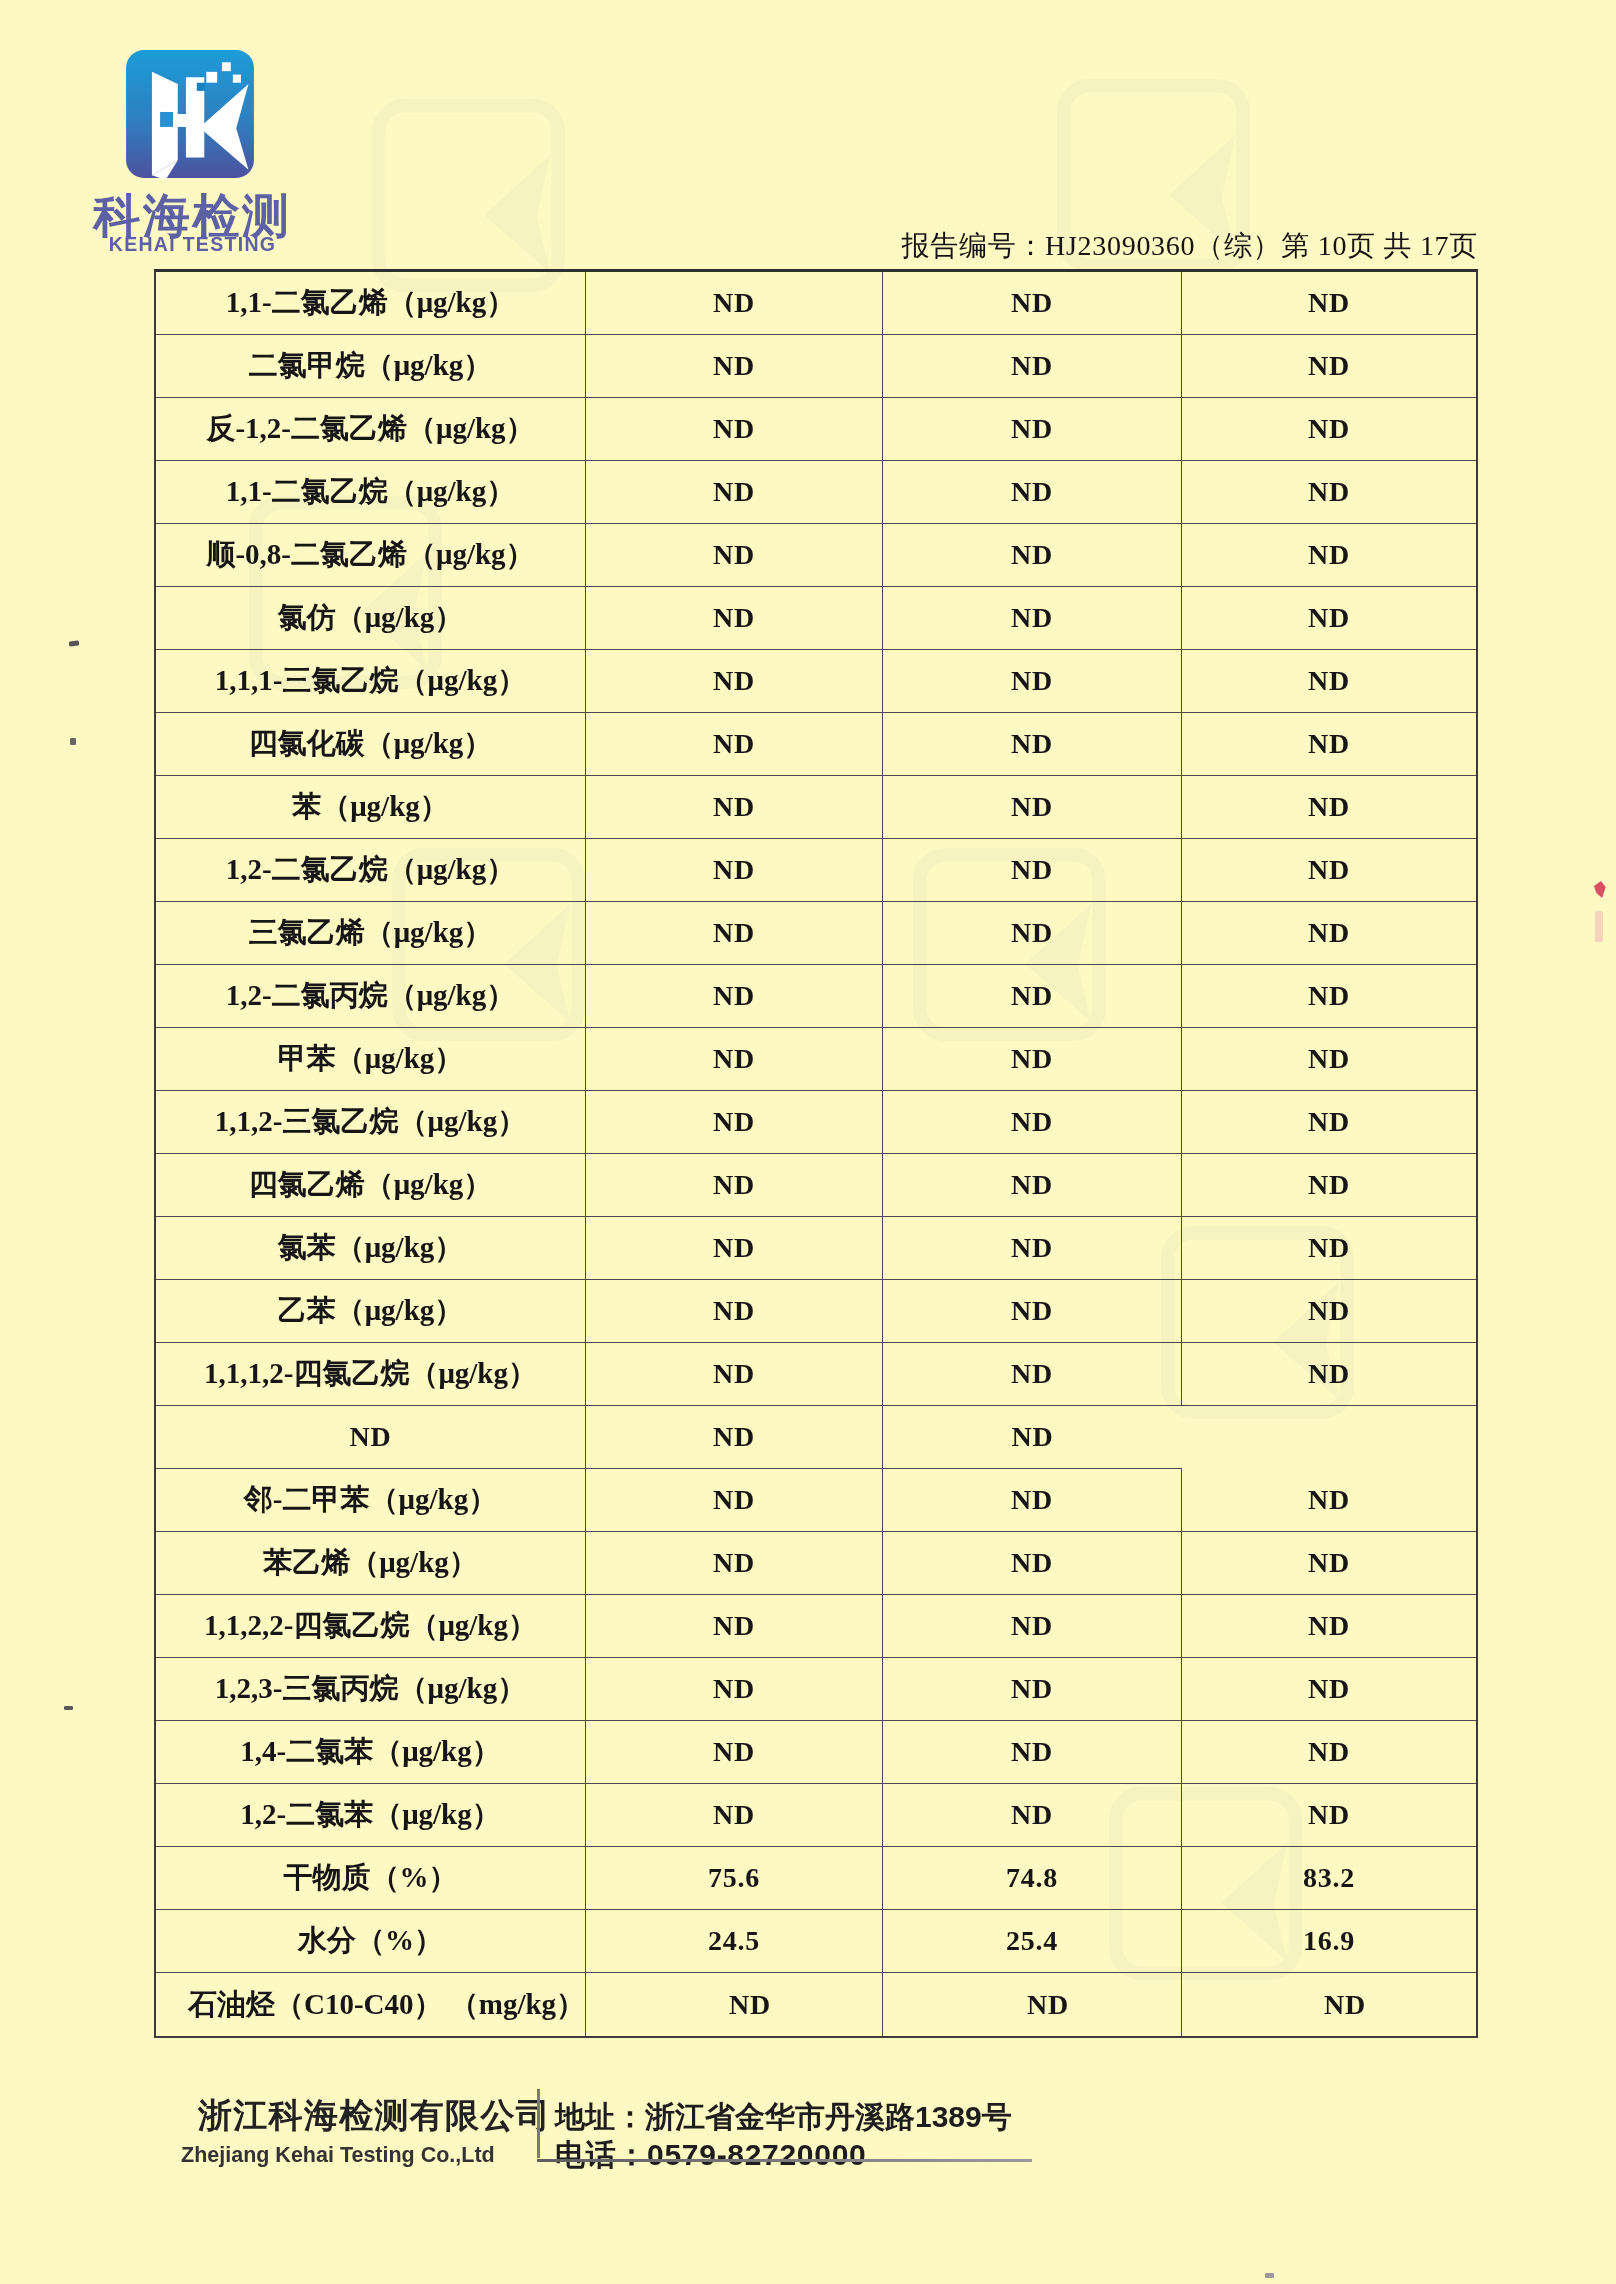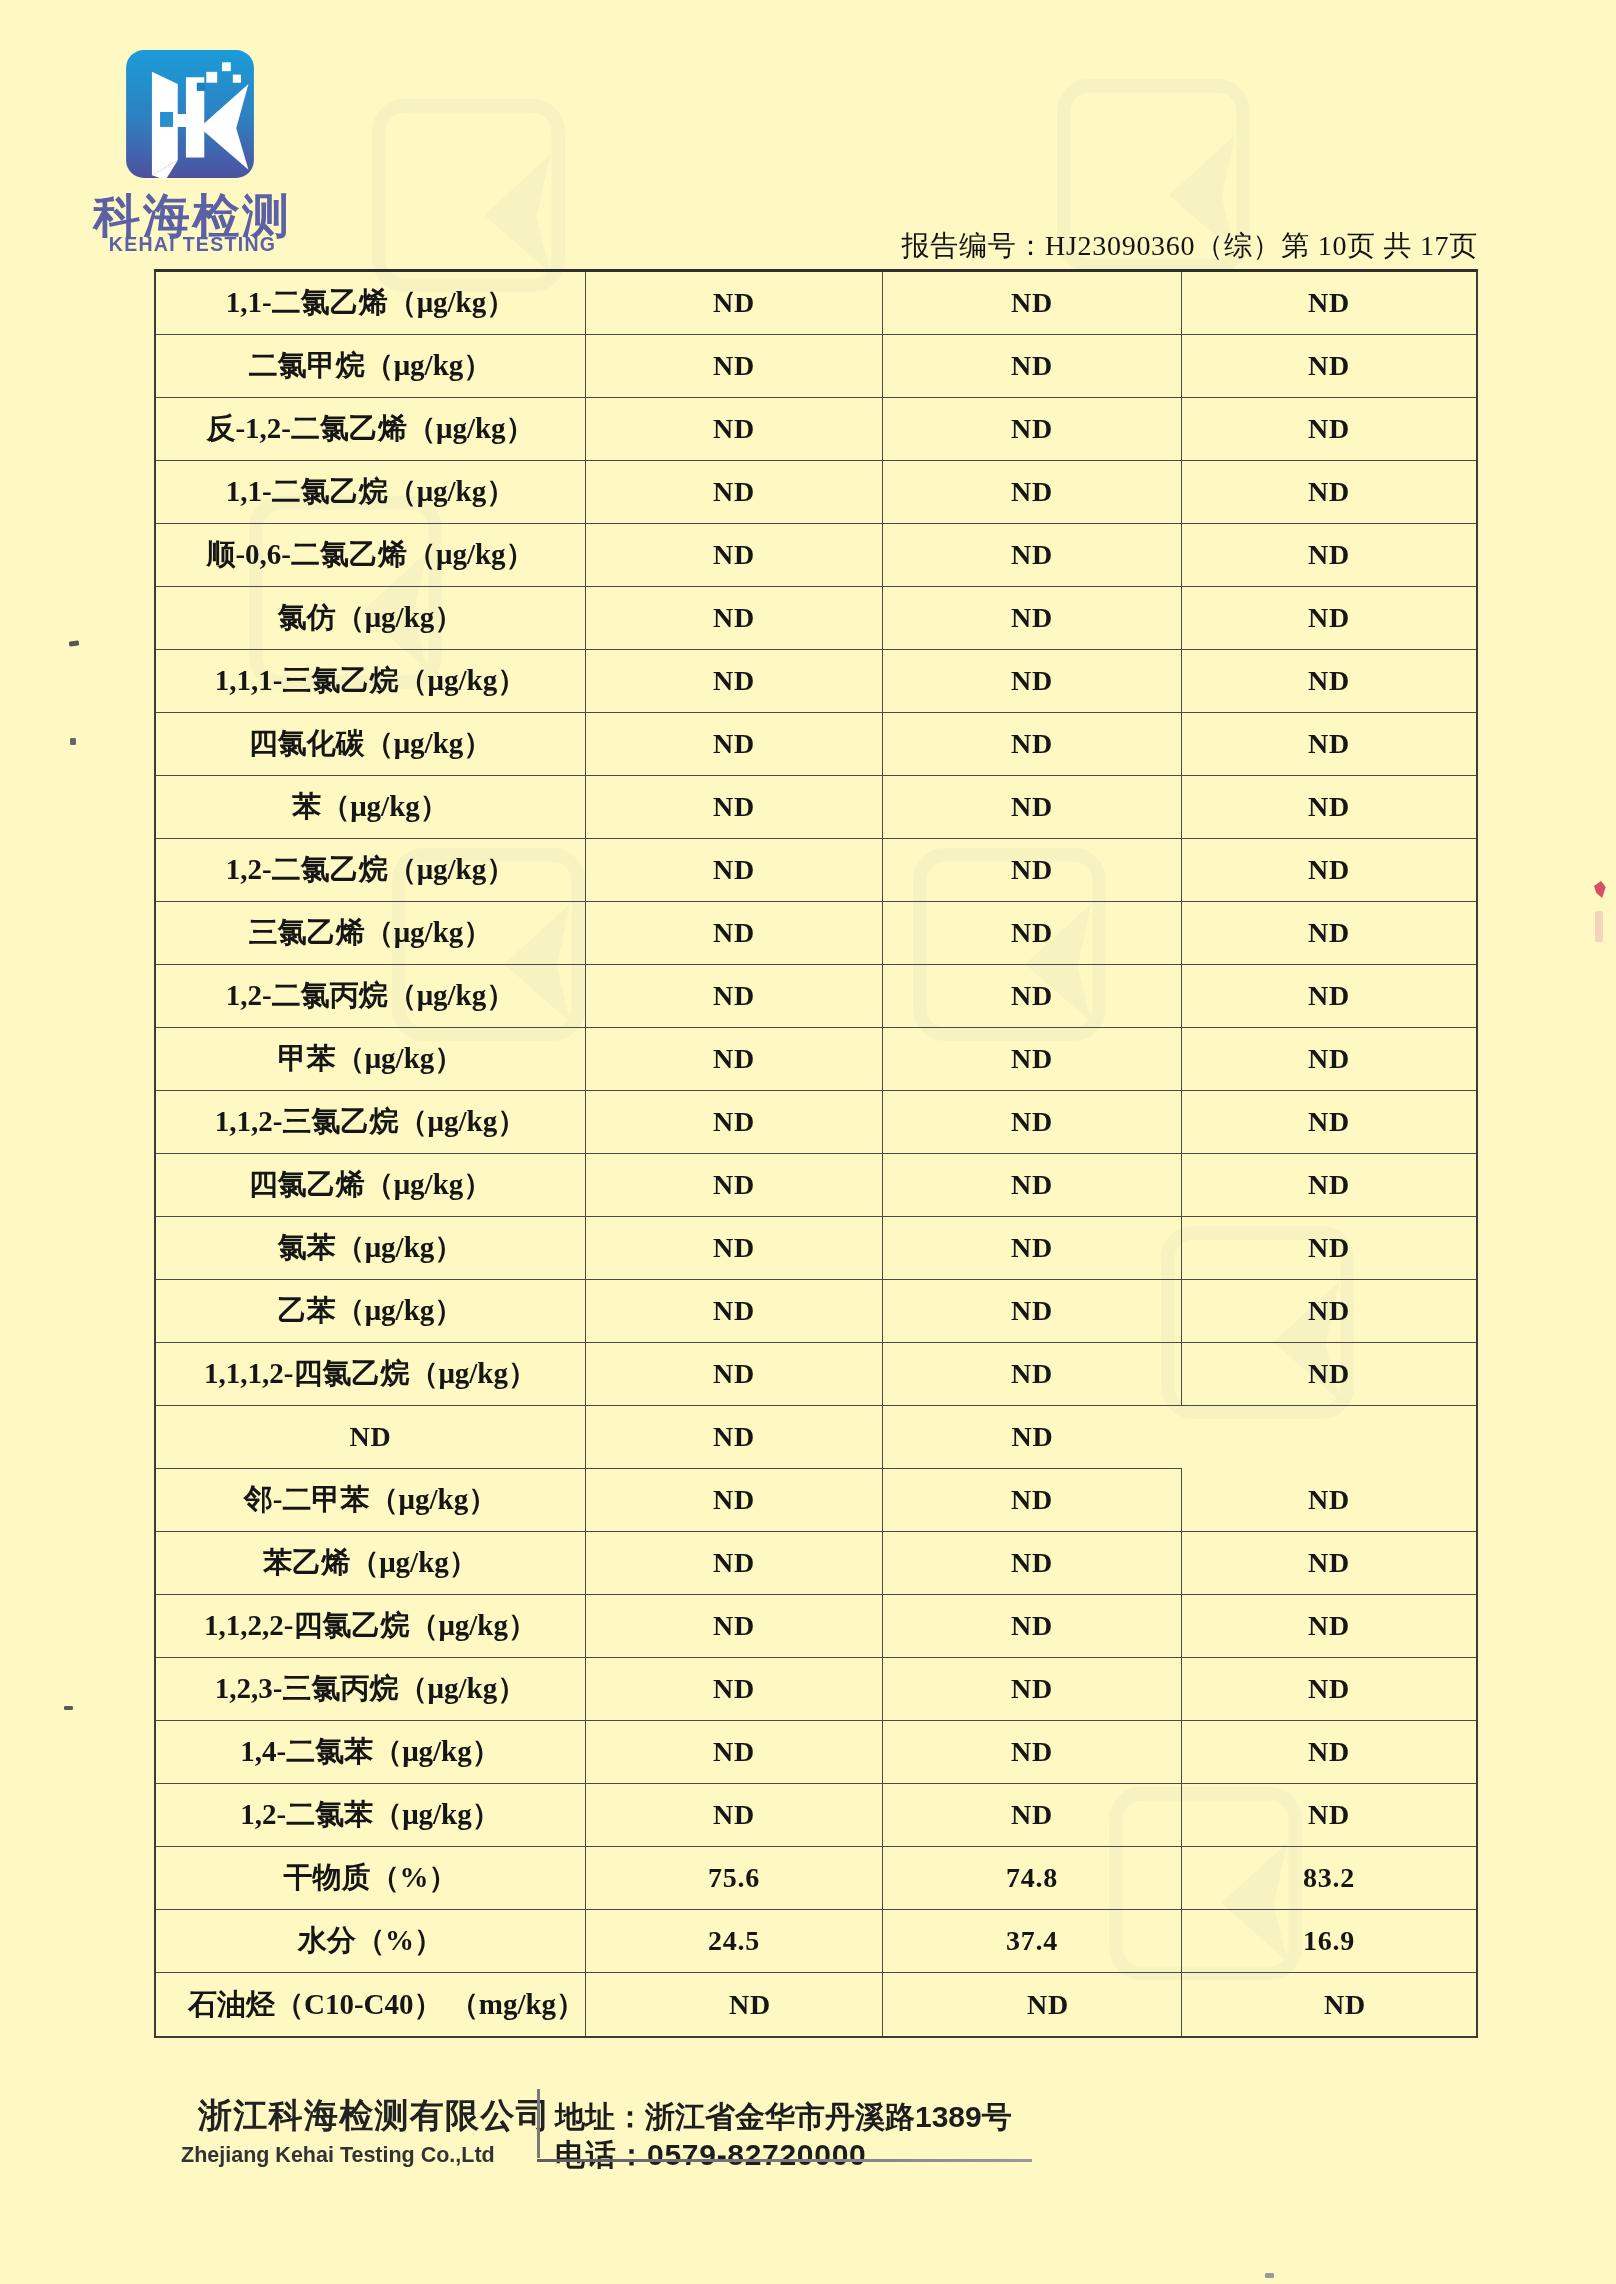--- a/index.html
+++ b/index.html
@@ -171,21 +171,21 @@
         <div class="t-cell t-val">ND</div>
         <div class="t-cell t-val">ND</div>
       </div>
       <div class="t-row">
         <div class="t-cell t-param">1,1-二氯乙烷（μg/kg）</div>
         <div class="t-cell t-val">ND</div>
         <div class="t-cell t-val">ND</div>
         <div class="t-cell t-val">ND</div>
       </div>
       <div class="t-row">
-        <div class="t-cell t-param">顺-0,6-二氯乙烯（μg/kg）</div>
+        <div class="t-cell t-param">顺-0,8-二氯乙烯（μg/kg）</div>
         <div class="t-cell t-val">ND</div>
         <div class="t-cell t-val">ND</div>
         <div class="t-cell t-val">ND</div>
       </div>
       <div class="t-row">
         <div class="t-cell t-param">氯仿（μg/kg）</div>
         <div class="t-cell t-val">ND</div>
         <div class="t-cell t-val">ND</div>
         <div class="t-cell t-val">ND</div>
       </div>
@@ -304,21 +304,21 @@
       </div>
       <div class="t-row">
         <div class="t-cell t-param">干物质（%）</div>
         <div class="t-cell t-val">75.6</div>
         <div class="t-cell t-val">74.8</div>
         <div class="t-cell t-val">83.2</div>
       </div>
       <div class="t-row">
         <div class="t-cell t-param">水分（%）</div>
         <div class="t-cell t-val">24.5</div>
-        <div class="t-cell t-val">37.4</div>
+        <div class="t-cell t-val">25.4</div>
         <div class="t-cell t-val">16.9</div>
       </div>
       <div class="t-row">
         <div class="t-cell t-param">石油烃（C10-C40） （mg/kg）</div>
         <div class="t-cell t-val">ND</div>
         <div class="t-cell t-val">ND</div>
         <div class="t-cell t-val">ND</div>
       </div>
     </div>
 

